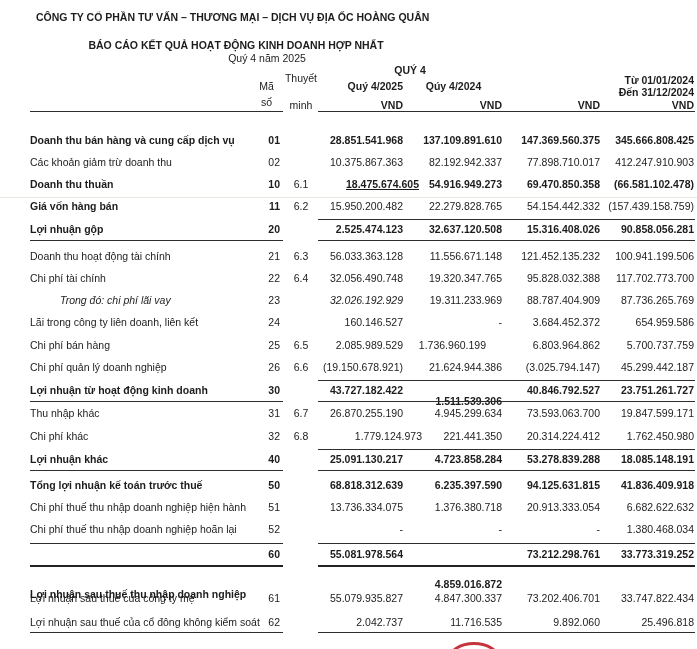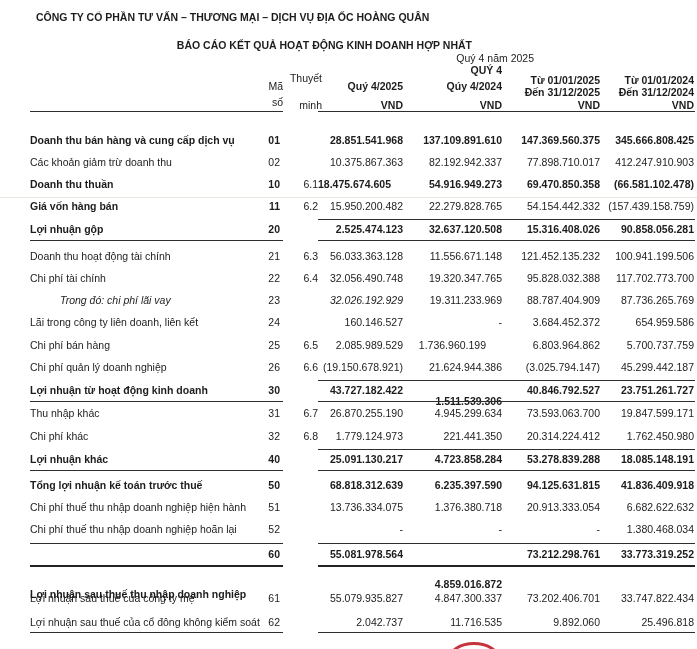--- a/index.html
+++ b/index.html
@@ -1,21 +1,21 @@
 <!DOCTYPE html>
 <html><head>
 <meta charset="utf-8">
 <style>
   html,body{margin:0;padding:0;}
   body{width:697px;height:649px;background:#fff;font-family:"Liberation Sans","DejaVu Sans",sans-serif;}
   .page{position:relative;width:697px;height:649px;overflow:hidden;background:#fff;color:#1c1c1c;}
   .t{position:absolute;font-size:10.5px;line-height:16px;height:16px;white-space:nowrap;color:#1c1c1c;}
   .b{font-weight:700;}
   .i{font-style:italic;}
-  .ctr{text-align:right;}
+  .ctr{text-align:center;}
   .rt{text-align:right;}
   .pre{white-space:pre-line;height:auto;}
   .h2l{line-height:12px;}
   .rule{position:absolute;height:1px;background:#2e2e2e;}
   .rule.thick{height:2px;background:#222;}
   .rule.faint{background:rgba(185,175,145,0.30);}
   .stamp{position:absolute;left:448px;top:642px;width:46px;height:28px;border:3px solid #c5333c;border-radius:50%;background:transparent;}
 </style>
 </head>
 <body>
@@ -26,22 +26,20 @@
   <div class="t b ctr" style="left:0;top:37px;width:472px;">BÁO CÁO KẾT QUẢ HOẠT ĐỘNG KINH DOANH HỢP NHẤT</div>
   <div class="t ctr" style="left:0;top:50px;width:534px;">Quý 4 năm 2025</div>
 
   <div class="t b ctr" style="left:318px;top:62px;width:184px;">QUÝ 4</div>
   <div class="t ctr pre" style="left:250px;top:78px;width:33px;">Mã
 số</div>
   <div class="t ctr pre" style="left:280px;top:65px;width:42px;line-height:27px;">Thuyết
 minh</div>
   <div class="t b rt" style="left:318px;top:78px;width:85px;">Quý 4/2025</div>
   <div class="t b ctr" style="left:405px;top:78px;width:97px;">Qúy 4/2024</div>
-  <div class="t b rt pre h2l" style="left:504px;top:74px;width:96px;">Từ 01/01/2025
-Đến 31/12/2025</div>
   <div class="t b rt pre h2l" style="left:602px;top:74px;width:92px;">Từ 01/01/2024
 Đến 31/12/2024</div>
   <div class="t b rt" style="left:318px;top:97px;width:85px;">VND</div>
   <div class="t b rt" style="left:405px;top:97px;width:97px;">VND</div>
   <div class="t b rt" style="left:504px;top:97px;width:96px;">VND</div>
   <div class="t b rt" style="left:602px;top:97px;width:92px;">VND</div>
 
   <div id="rows">
       <div class="t b " style="left: 30px; width: 240px; top: 132px;">Doanh thu bán hàng và cung cấp dịch vụ</div>
       <div class="t rt b " style="left: 250px; width: 30px; top: 132px;">01</div>
@@ -51,21 +49,21 @@
       <div class="t rt b " style="left: 602px; width: 92px; top: 132px;">345.666.808.425</div>
       <div class="t " style="left: 30px; width: 240px; top: 154px;">Các khoản giảm trừ doanh thu</div>
       <div class="t rt " style="left: 250px; width: 30px; top: 154px;">02</div>
       <div class="t rt " style="left: 298px; width: 105px; top: 154px;">10.375.867.363</div>
       <div class="t rt " style="left: 405px; width: 97px; top: 154px;">82.192.942.337</div>
       <div class="t rt " style="left: 504px; width: 96px; top: 154px;">77.898.710.017</div>
       <div class="t rt " style="left: 602px; width: 92px; top: 154px;">412.247.910.903</div>
       <div class="t b " style="left: 30px; width: 240px; top: 176px;">Doanh thu thuần</div>
       <div class="t rt b " style="left: 250px; width: 30px; top: 176px;">10</div>
       <div class="t ctr" style="left: 284px; width: 34px; top: 176px;">6.1</div>
-      <div class="t rt b " style="left: 286px; width: 105px; top: 176px;">18.475.674.605</div>
+      <div class="t rt b " style="left: 314px; width: 105px; top: 176px; text-decoration: underline;">18.475.674.605</div>
       <div class="t rt b " style="left: 405px; width: 97px; top: 176px;">54.916.949.273</div>
       <div class="t rt b " style="left: 504px; width: 96px; top: 176px;">69.470.850.358</div>
       <div class="t rt b " style="left: 602px; width: 92px; top: 176px;">(66.581.102.478)</div>
       <div class="t b " style="left: 30px; width: 240px; top: 198px;">Giá vốn hàng bán</div>
       <div class="t rt b " style="left: 250px; width: 30px; top: 198px;">11</div>
       <div class="t ctr" style="left: 284px; width: 34px; top: 198px;">6.2</div>
       <div class="t rt " style="left: 298px; width: 105px; top: 198px;">15.950.200.482</div>
       <div class="t rt " style="left: 405px; width: 97px; top: 198px;">22.279.828.765</div>
       <div class="t rt " style="left: 504px; width: 96px; top: 198px;">54.154.442.332</div>
       <div class="t rt " style="left: 602px; width: 92px; top: 198px;">(157.439.158.759)</div>
@@ -124,21 +122,21 @@
       <div class="t " style="left: 30px; width: 240px; top: 405px;">Thu nhập khác</div>
       <div class="t rt " style="left: 250px; width: 30px; top: 405px;">31</div>
       <div class="t ctr" style="left: 284px; width: 34px; top: 405px;">6.7</div>
       <div class="t rt " style="left: 298px; width: 105px; top: 405px;">26.870.255.190</div>
       <div class="t rt " style="left: 405px; width: 97px; top: 405px;">4.945.299.634</div>
       <div class="t rt " style="left: 504px; width: 96px; top: 405px;">73.593.063.700</div>
       <div class="t rt " style="left: 602px; width: 92px; top: 405px;">19.847.599.171</div>
       <div class="t " style="left: 30px; width: 240px; top: 428px;">Chi phí khác</div>
       <div class="t rt " style="left: 250px; width: 30px; top: 428px;">32</div>
       <div class="t ctr" style="left: 284px; width: 34px; top: 428px;">6.8</div>
-      <div class="t rt " style="left: 298px; width: 105px; top: 428px;">1.779.124.973</div>
+      <div class="t rt " style="left: 298px; width: 105px; top: 428px; padding-left: 19px;">1.779.124.973</div>
       <div class="t rt " style="left: 405px; width: 97px; top: 428px;">221.441.350</div>
       <div class="t rt " style="left: 504px; width: 96px; top: 428px;">20.314.224.412</div>
       <div class="t rt " style="left: 602px; width: 92px; top: 428px;">1.762.450.980</div>
       <div class="t b " style="left: 30px; width: 240px; top: 451px;">Lợi nhuận khác</div>
       <div class="t rt b " style="left: 250px; width: 30px; top: 451px;">40</div>
       <div class="t rt b " style="left: 298px; width: 105px; top: 451px;">25.091.130.217</div>
       <div class="t rt b " style="left: 405px; width: 97px; top: 451px;">4.723.858.284</div>
       <div class="t rt b " style="left: 504px; width: 96px; top: 451px;">53.278.839.288</div>
       <div class="t rt b " style="left: 602px; width: 92px; top: 451px;">18.085.148.191</div>
       <div class="t b " style="left: 30px; width: 240px; top: 477px;">Tổng lợi nhuận kế toán trước thuế</div>

